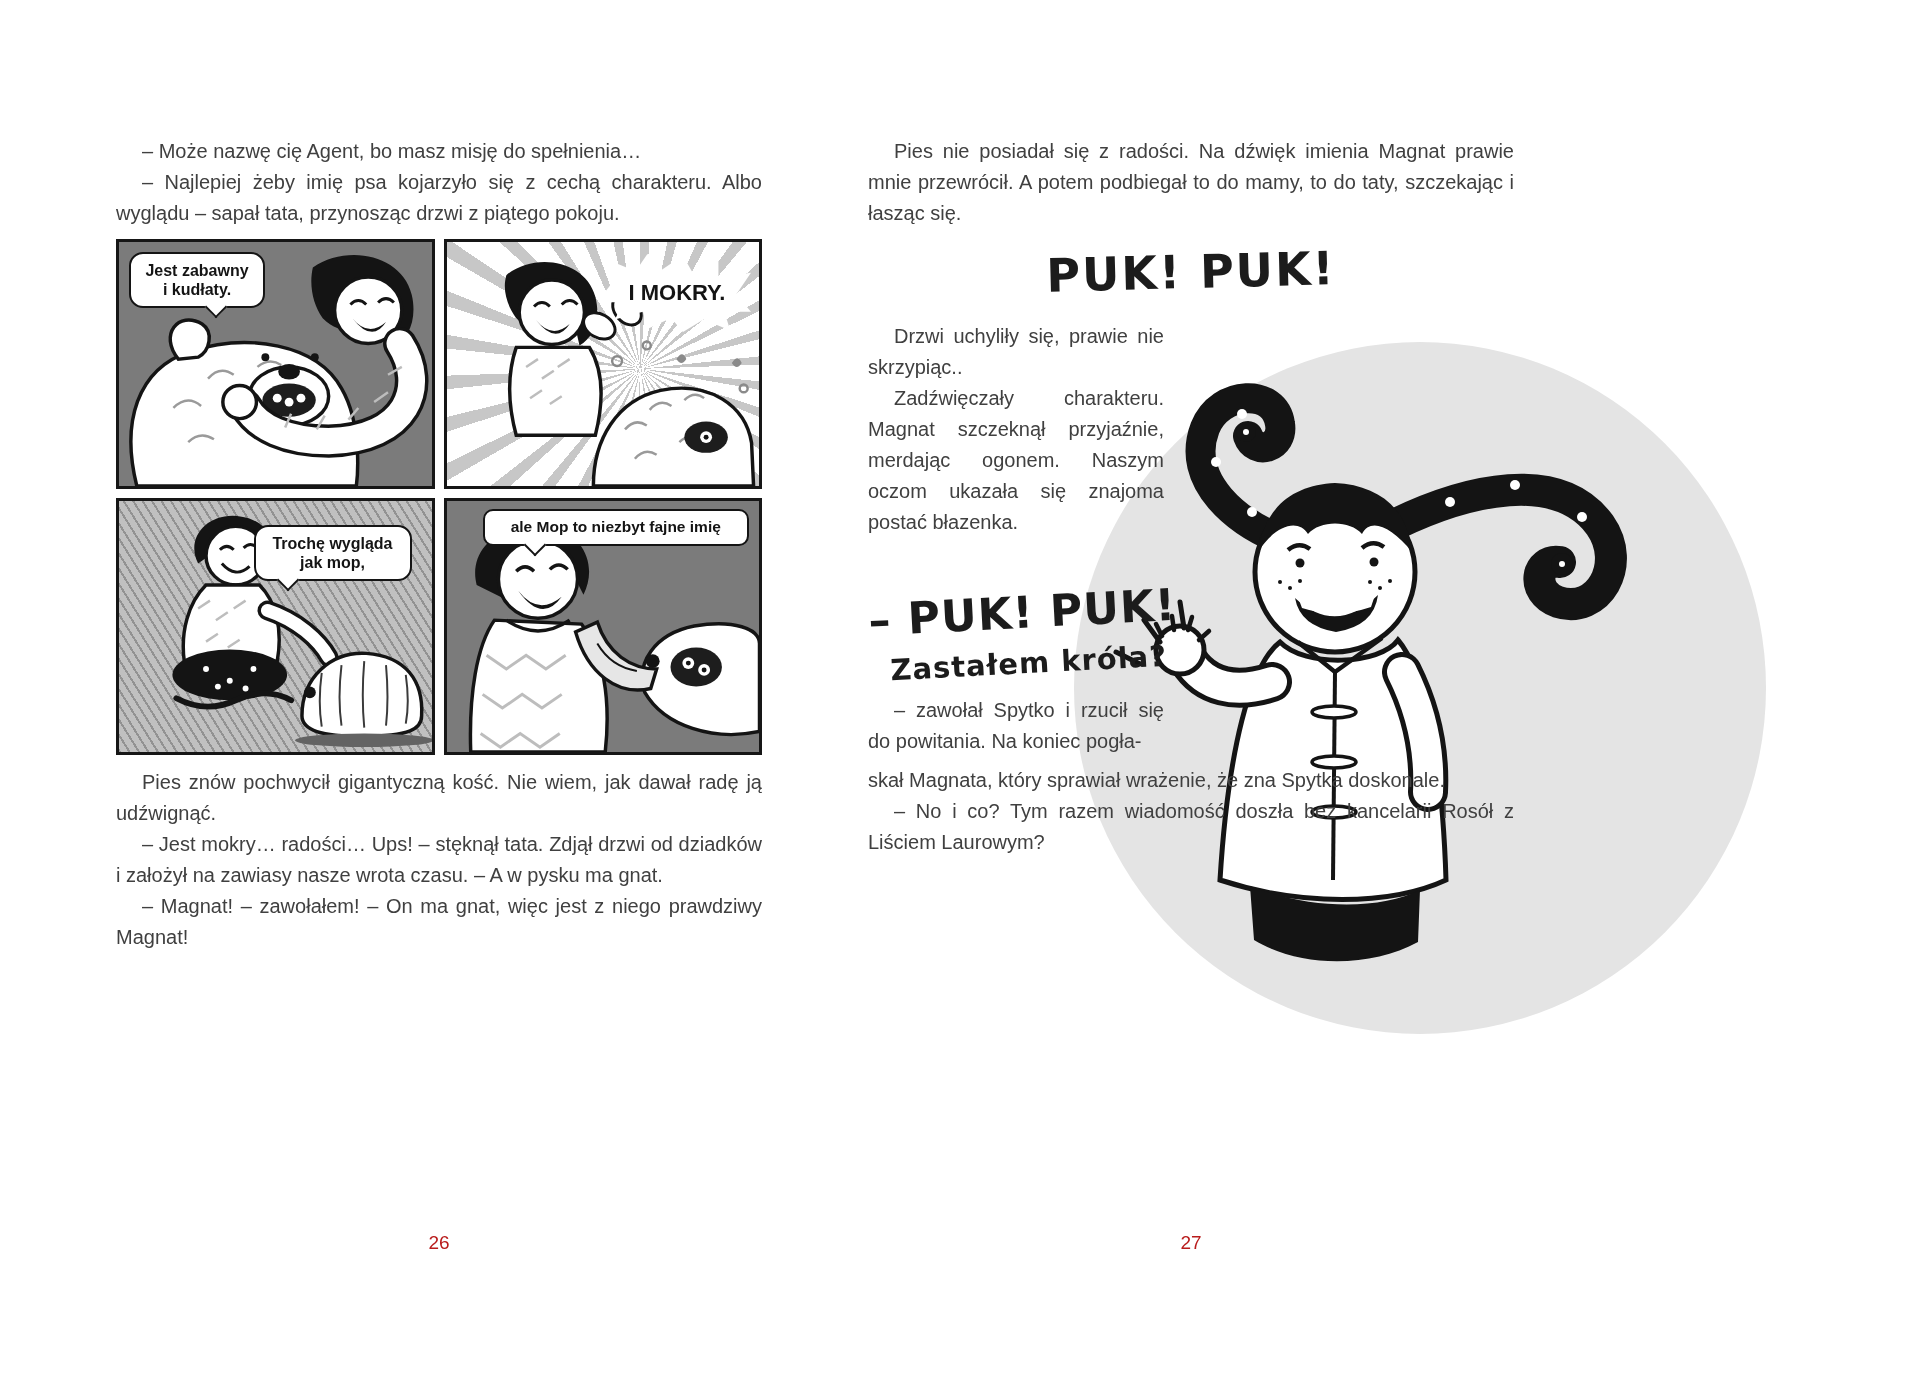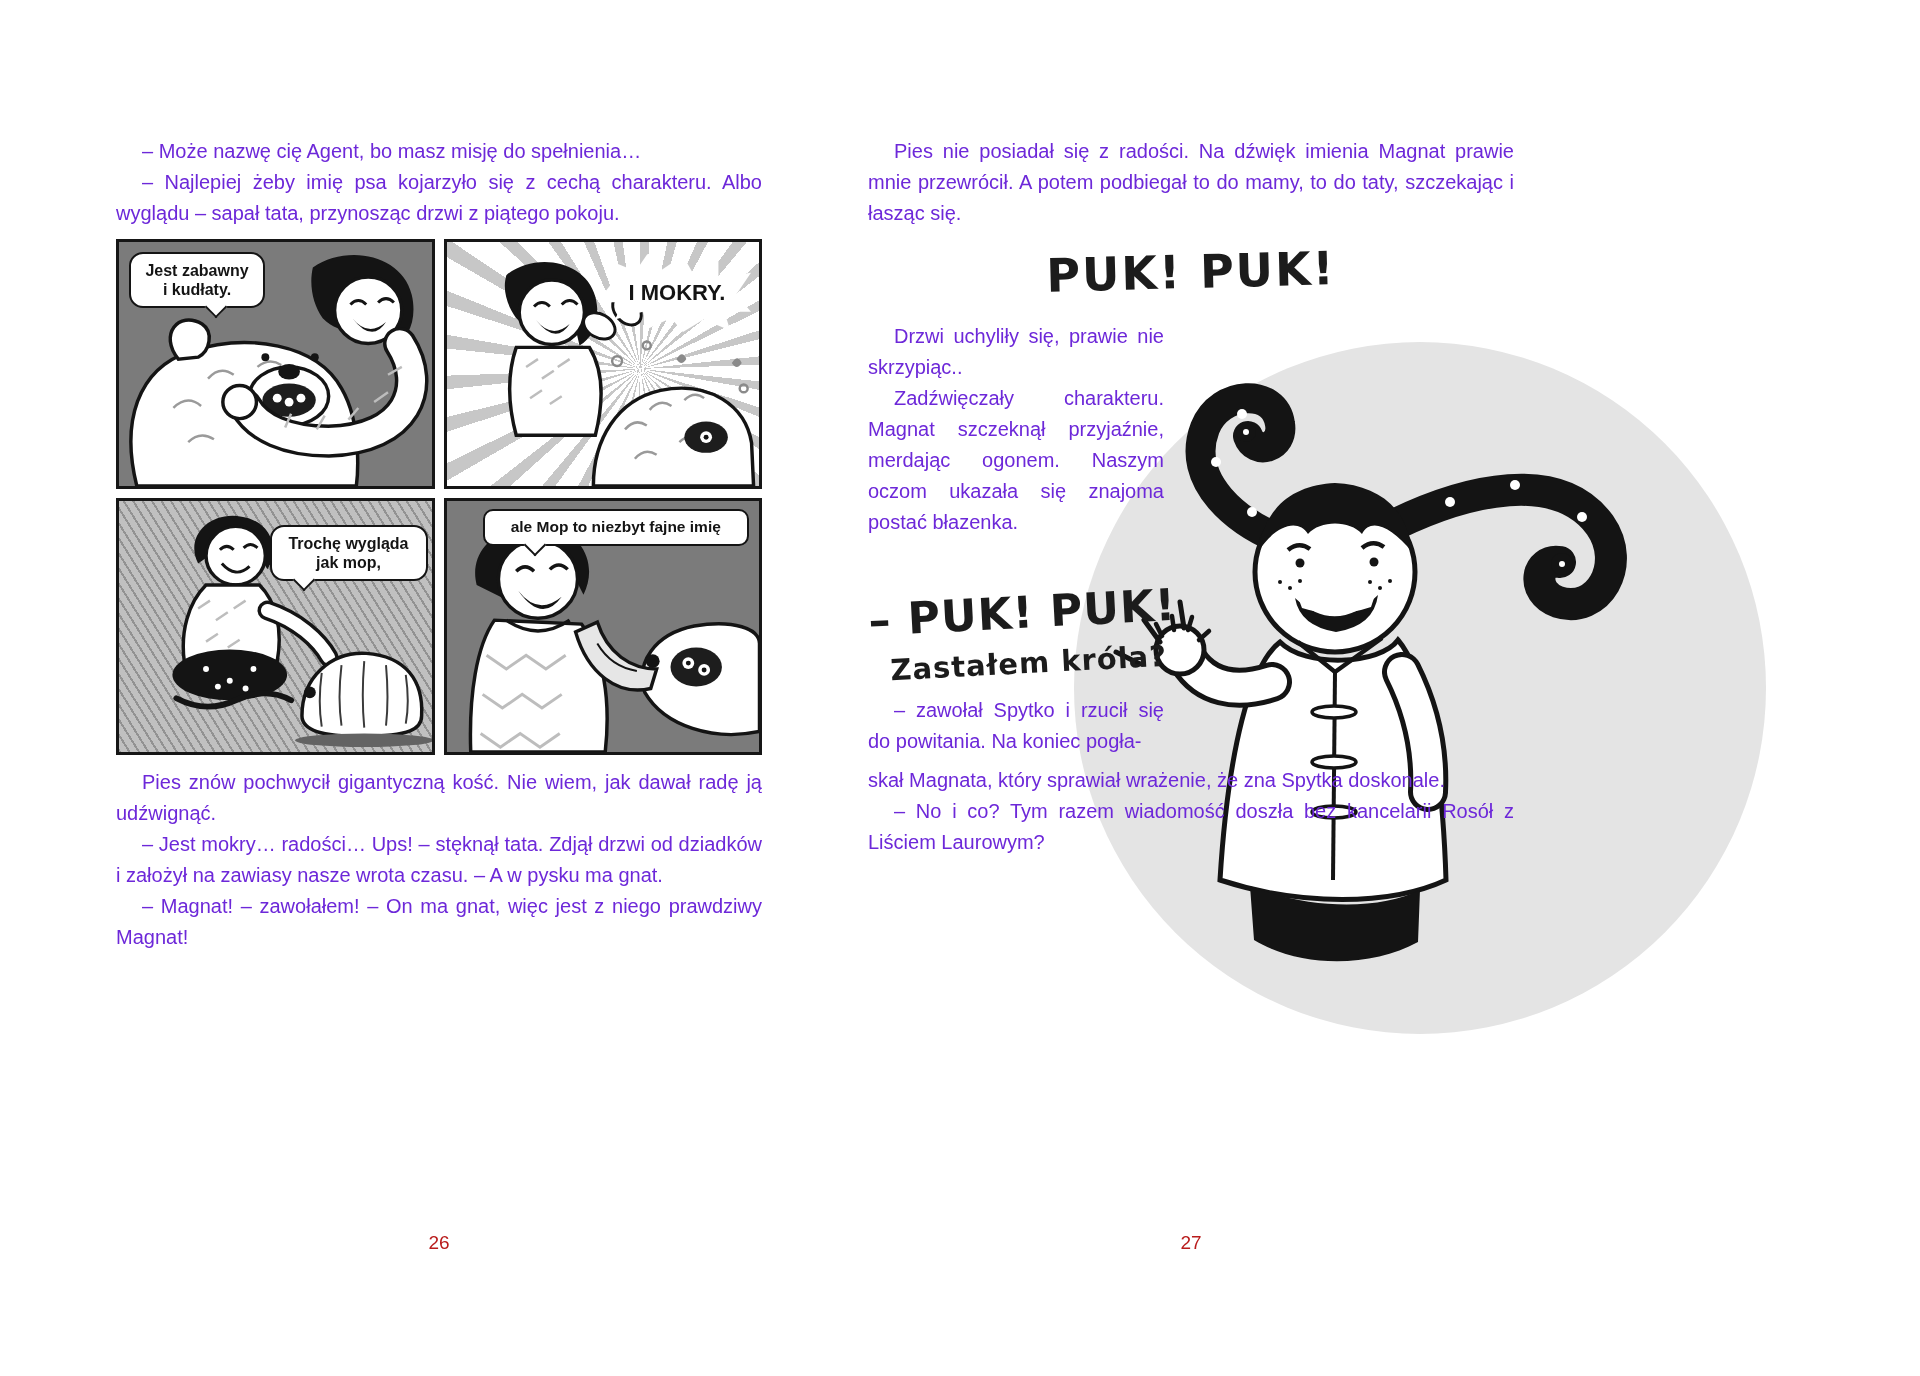--- a/index.html
+++ b/index.html
@@ -1,41 +1,41 @@
 <!DOCTYPE html>
 <html><head>
 <meta charset="utf-8">
 <style>
   html,body{margin:0;padding:0;background:#ffffff;}
   .spread{position:relative;width:1920px;height:1376px;background:#ffffff;overflow:hidden;
           font-family:"Liberation Sans",sans-serif;color:#3e3e3e;}
   .page{position:absolute;top:136px;}
   .page-left{left:116px;width:646px;}
   .page-right{left:868px;width:646px;z-index:2;}
-  .p{margin:0;font-size:20px;line-height:31px;text-align:justify;color:#6d28d9;}
+  .p{margin:0;font-size:20px;line-height:31px;text-align:justify;color:#404040;}
   .indent{text-indent:26px;}
   .narrow{width:296px;}
   
   .comic-grid{margin-top:10px;display:grid;grid-template-columns:1fr 1fr;grid-template-rows:250px 257px;gap:9px;}
   .panel{position:relative;border:3px solid #161616;box-sizing:border-box;overflow:hidden;background:#7b7b7b;}
   .panel-art{position:absolute;inset:0;width:100%;height:100%;}
   .panel-rays{background:repeating-conic-gradient(from 0deg at 62% 52%, #c7c7c7 0deg 4deg, #ffffff 4deg 12deg);}
   .panel-hatch{background:repeating-linear-gradient(58deg, #929292 0 2px, #c0c0c0 2px 8px);}
   .bubble{position:absolute;background:#ffffff;border:2.5px solid #141414;border-radius:14px;
           padding:7px 10px;font-family:Liberation Sans, sans-serif;font-weight:bold;font-size:16px;
           line-height:1.2;text-align:center;color:#141414;z-index:3;}
   .bubble .tail{position:absolute;width:14px;height:14px;background:#fff;transform:rotate(45deg);}
   .tail-br{bottom:-9px;left:58%;border-right:2.5px solid #141414;border-bottom:2.5px solid #141414;}
   .tail-bl{bottom:-9px;left:16%;border-right:2.5px solid #141414;border-bottom:2.5px solid #141414;}
   .bubble-1{top:10px;left:10px;width:112px;}
   .bubble-2{top:12px;right:8px;width:128px;height:64px;border:none;border-radius:0;
             display:flex;align-items:center;justify-content:center;font-size:22px;
             clip-path:polygon(0% 52%,9% 30%,4% 8%,22% 22%,30% 0%,40% 20%,54% 2%,60% 22%,78% 6%,78% 30%,100% 24%,90% 52%,100% 74%,82% 74%,86% 98%,68% 84%,54% 100%,46% 82%,30% 96%,27% 74%,8% 84%,14% 62%,0% 62%);
             filter:drop-shadow(2px 0 0 #141414) drop-shadow(-2px 0 0 #141414) drop-shadow(0 2px 0 #141414) drop-shadow(0 -2px 0 #141414);}
-  .bubble-3{top:24px;right:4px;width:134px;}
+  .bubble-3{top:24px;right:20px;width:134px;}
   .bubble-4{top:8px;left:36px;right:10px;border-radius:10px;font-size:15.5px;}
   
   .knock-heading{margin:16px 0 22px 0;text-align:center;font-family:"DejaVu Sans",sans-serif;
                  font-weight:800;font-size:46px;letter-spacing:2px;color:#1c1c1c;transform:rotate(-1.5deg);}
   .speech-block{margin-top:40px;margin-bottom:24px;color:#1c1c1c;}
   .speech-1{font-family:"DejaVu Sans",sans-serif;font-weight:800;font-size:44px;letter-spacing:1px;transform:rotate(-3deg);margin:0;}
   .speech-2{font-family:"DejaVu Sans",sans-serif;font-weight:700;font-size:29px;letter-spacing:1px;transform:rotate(-3deg);margin:8px 0 0 22px;}
   .cont{margin-top:8px;}
   .page-number{position:absolute;top:1232px;width:646px;text-align:center;font-size:19px;color:#b91c1c;}
   .page-number-left{left:116px;}

